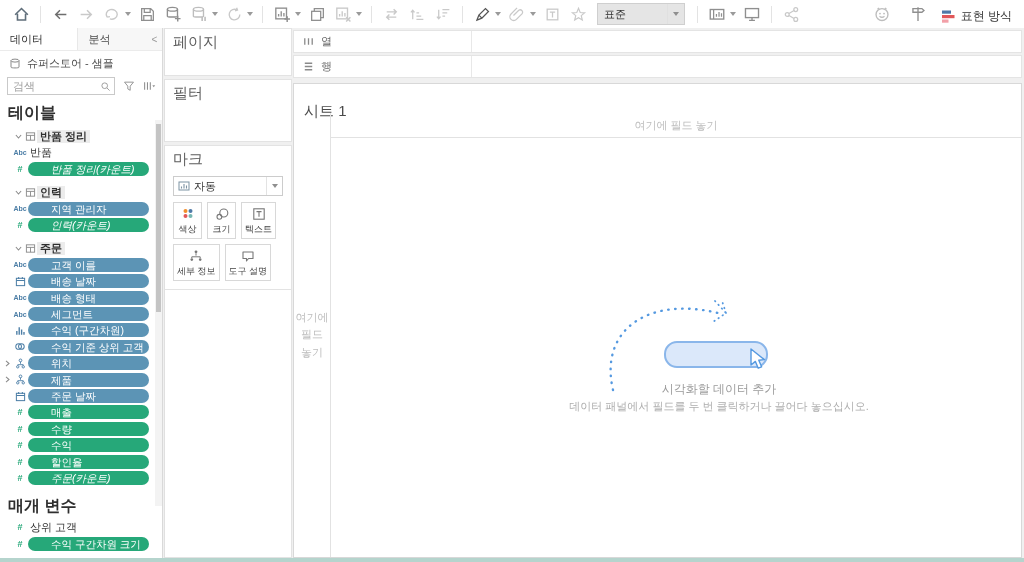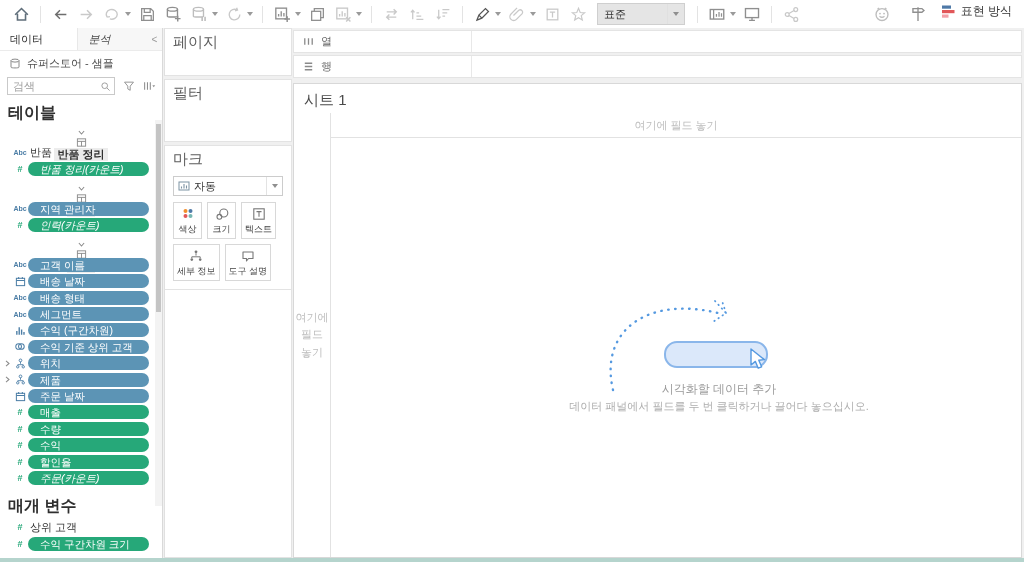--- a/index.html
+++ b/index.html
@@ -15,51 +15,51 @@
     display:flex;align-items:center;padding:0 8px;box-sizing:border-box;}
   .tb-btn{width:26px;height:22px;display:flex;align-items:center;justify-content:center;flex:0 0 auto;}
   .tb-sep{width:1px;height:17px;background:#e3e3e3;margin:0 6px;flex:0 0 auto;}
   .tb-caret{width:0;height:0;border-left:3.5px solid transparent;border-right:3.5px solid transparent;
     border-top:4px solid #9a9a9a;margin:0 3px 0 0;flex:0 0 auto;}
   .fit-select{width:86px;height:20px;border:1px solid #cfcfcf;background:#e5e5e5;display:flex;align-items:center;
     font-size:11px;color:#333;margin:0 6px;flex:0 0 auto;}
   .fit-select .val{flex:1;padding-left:6px;}
   .fit-select .car{width:16px;height:100%;border-left:1px solid #e0e0e0;display:flex;align-items:center;justify-content:center;}
   .fit-select .car i{width:0;height:0;border-left:3.5px solid transparent;border-right:3.5px solid transparent;border-top:4px solid #8f8f8f;}
-  .tb-right{margin-left:auto;display:flex;align-items:flex-start;gap:10px;padding-right:4px;}
+  .tb-right{margin-left:auto;display:flex;align-items:flex-end;gap:10px;padding-right:4px;}
   .showme{display:flex;align-items:center;gap:5px;font-size:12px;color:#333;}
   
   .datapane{position:absolute;left:0;top:28px;width:163px;bottom:4px;background:#fff;
     border-right:1px solid #d9d9d9;box-sizing:border-box;}
   .dp-tabs{display:flex;height:22px;border-bottom:1px solid #ebebeb;font-size:11px;align-items:stretch;}
   .dp-tab{display:flex;align-items:center;padding-left:10px;}
   .dp-tab.active{flex:1.15;background:#fff;color:#2f2f2f;}
-  .dp-tab.inactive{flex:1;background:#f7f7f7;border-left:1px solid #e8e8e8;color:#4a4a4a;font-style:italic;}
+  .dp-tab.inactive{flex:1;background:#f7f7f7;border-left:1px solid #e8e8e8;color:#4a4a4a;}
   .dp-collapse{width:15px;display:flex;align-items:center;justify-content:center;color:#9a9a9a;font-size:10px;background:#f7f7f7;}
   .ds-row{height:25px;display:flex;align-items:center;gap:6px;padding:0 9px;font-size:11px;color:#4e4e4e;}
   .search-row{display:flex;align-items:center;gap:8px;padding:1px 6px 3px 7px;}
   .search-box{flex:1;height:18px;border:1px solid #c9c9c9;display:flex;align-items:center;justify-content:space-between;
     padding:0 3px 0 5px;box-sizing:border-box;}
   .search-box .ph{font-size:11px;color:#9d9d9d;}
   .tables-header,.params-header{font-size:16px;font-weight:bold;color:#2f2f2f;padding:5px 8px 1px 8px;}
   .params-header{padding-top:10px;}
   .tree{padding-top:1px;}
   .trow{height:16.4px;display:flex;align-items:center;margin-right:13px;}
-  .trow.table-row{padding-left:13px;margin-top:7px;flex-direction:column;}
+  .trow.table-row{padding-left:13px;margin-top:7px;}
   .trow.table-row:first-child{margin-top:2px;}
   .trow.field{padding-left:12px;}
   .trow.field.expand{padding-left:2px;}
   .chev{width:10px;display:flex;justify-content:center;flex:0 0 auto;}
   .ticon{width:14px;display:flex;justify-content:center;flex:0 0 auto;}
   .ficon{width:16px;display:flex;justify-content:center;align-items:center;flex:0 0 auto;}
   .abc-ic{font-size:7px;font-weight:bold;color:#4c7ea6;letter-spacing:0;}
   .hash-ic{font-size:9px;font-weight:bold;color:#26a879;}
   .tlabel{font-size:11px;font-weight:bold;color:#2f2f2f;background:#ececec;padding:0 3px;line-height:13px;}
   .pill{flex:1;height:14px;border-radius:8px;color:#fff;font-size:10.5px;display:flex;align-items:center;
-    padding:0 12px;line-height:14px;white-space:nowrap;overflow:hidden;}
+    padding:0 23px;line-height:14px;white-space:nowrap;overflow:hidden;}
   .pill.dim{background:#5c94b5;}
   .pill.meas{background:#26a879;}
   .pill.italic,.plain.italic{font-style:italic;}
   .plain{font-size:11px;color:#333;padding-left:2px;}
   .vscroll{position:absolute;right:0;top:92px;width:7px;height:386px;background:#f3f3f3;}
   .vscroll .thumb{position:absolute;left:1px;top:4px;width:5px;height:188px;background:#c4c4c4;}
   
   .midcol{position:absolute;left:164px;top:28px;width:128px;bottom:4px;background:#f0f0f0;
     display:flex;flex-direction:column;box-sizing:border-box;}
   .card{background:#fff;border:1px solid #e3e3e3;border-left:1px solid #e0e0e0;box-sizing:border-box;padding:4px 8px;}
@@ -78,21 +78,21 @@
   .mbtn{border:1px solid #d8d8d8;background:#fff;display:flex;flex-direction:column;align-items:center;
     padding:4px 3px 2px 3px;min-width:29px;box-sizing:border-box;}
   .mbtn .lbl{font-size:9px;color:#444;margin-top:2px;white-space:nowrap;}
   
   .main{position:absolute;left:293px;top:28px;right:0;bottom:4px;}
   .shelf{height:23px;background:#fff;border:1px solid #e4e4e4;display:flex;align-items:center;
     box-sizing:border-box;margin:2px 2px 0 0;}
   .shelf-label{width:178px;height:100%;display:flex;align-items:center;gap:6px;padding-left:8px;
     border-right:1px solid #e8e8e8;font-size:11px;color:#666;box-sizing:border-box;}
   .sheet{position:absolute;left:0;top:55px;right:2px;bottom:0;background:#fff;border:1px solid #d8d8d8;box-sizing:border-box;}
-  .sheet-title{position:absolute;left:10px;top:7px;font-size:15px;color:#4a4a4a;}
+  .sheet-title{position:absolute;left:10px;top:18px;font-size:15px;color:#4a4a4a;}
   .left-strip{position:absolute;left:0;top:29px;bottom:0;width:37px;border-right:1px solid #e2e2e2;
     display:flex;align-items:center;justify-content:center;box-sizing:border-box;}
   .left-strip .txt{font-size:11px;color:#bcbcbc;text-align:center;line-height:1.55;width:34px;}
   .top-strip{position:absolute;left:37px;right:0;top:29px;height:25px;border-bottom:1px solid #e2e2e2;
     display:flex;align-items:center;justify-content:center;font-size:11px;color:#bcbcbc;box-sizing:border-box;}
   .drop-pill{position:absolute;left:370px;top:257px;width:104px;height:27px;border-radius:13px;
     background:#dbe8fa;border:2px solid #8ab6ea;box-sizing:border-box;}
   .empty-title{position:absolute;left:280px;top:297px;width:290px;text-align:center;font-size:12px;color:#9a9a9a;}
   .empty-sub{position:absolute;left:120px;top:315px;width:610px;text-align:center;font-size:11px;color:#adadad;}
   .arrow-svg{position:absolute;left:295px;top:205px;}

